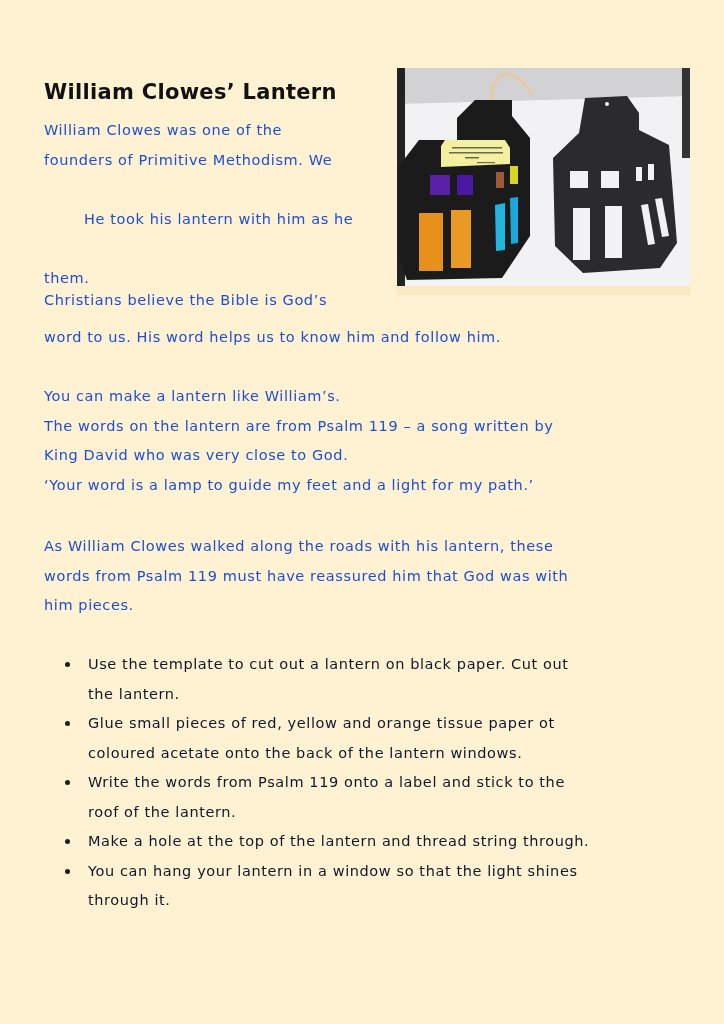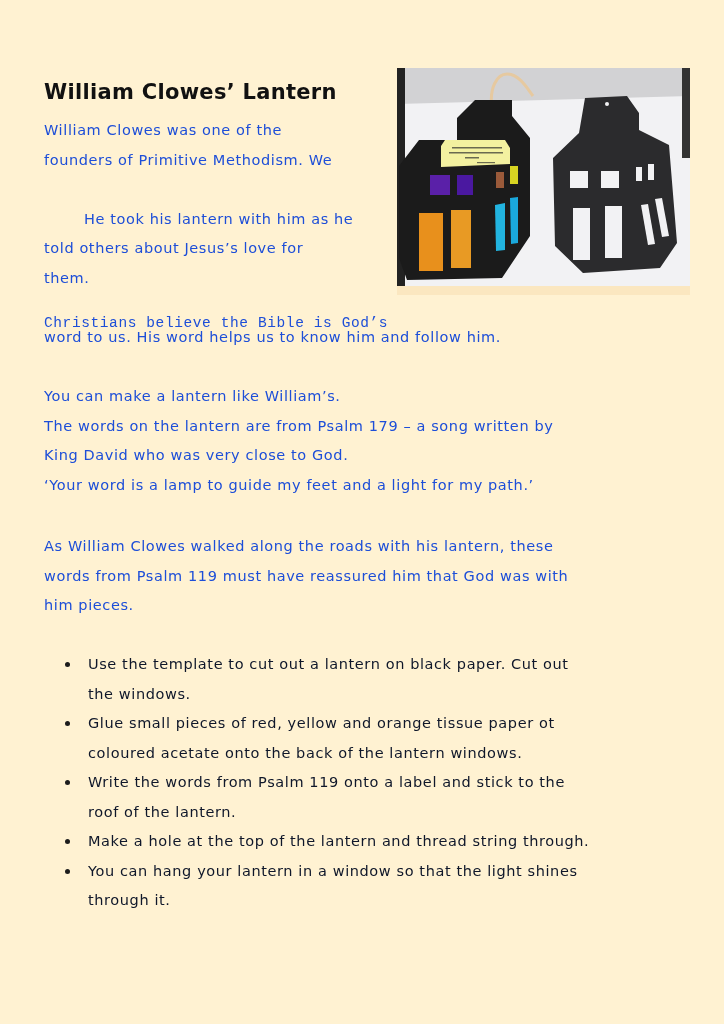--- a/index.html
+++ b/index.html
@@ -78,27 +78,26 @@
 </head>
 <body>
 
 <div class="page">
 
   <h1 class="title">William Clowes’ Lantern</h1>
 
   <div class="txt" style="top:116px;">William Clowes was one of the</div>
   <div class="txt" style="top:145.5px;">founders of Primitive Methodism. We</div>
   <div class="txt" style="top:204.5px;margin-left:40px;">He took his lantern with him as he</div>
-  <div class="txt" style="top:234px;">told others about Jesus’s love for</div>
   <div class="txt" style="top:263.5px;">them.</div>
-  <div class="txt" style="top:309px;font-family:Liberation Mono, monospace;">Christians believe the Bible is God’s</div>
+  <div class="txt" style="top:286px;">Christians believe the Bible is God’s</div>
   <div class="txt" style="top:322.5px;">word to us. His word helps us to know him and follow him.</div>
 
   <div class="txt" style="top:382px;">You can make a lantern like William’s.</div>
-  <div class="txt" style="top:411.5px;">The words on the lantern are from Psalm 179 – a song written by</div>
+  <div class="txt" style="top:411.5px;">The words on the lantern are from Psalm 119 – a song written by</div>
   <div class="txt" style="top:441px;">King David who was very close to God.</div>
   <div class="txt" style="top:470.5px;">‘Your word is a lamp to guide my feet and a light for my path.’</div>
 
   <div class="txt" style="top:532px;">As William Clowes walked along the roads with his lantern, these</div>
   <div class="txt" style="top:561.5px;text-align:center;">words from Psalm 119 must have reassured him that God was with</div>
   <div class="txt" style="top:591px;">him pieces.</div>
 
   <div class="photo">
     <svg width="293" height="227" viewBox="0 0 293 227" xmlns="http://www.w3.org/2000/svg">
 
@@ -139,21 +138,21 @@
       <rect x="208" y="138" width="17" height="52" fill="#f2f2f4"></rect>
       <polygon points="244,137 251,136 258,176 251,177" fill="#f2f2f4"></polygon>
       <polygon points="258,131 265,130 272,168 265,169" fill="#f2f2f4"></polygon>
     </svg>
   </div>
 
   <ul class="bullets">
     <li>
       <span class="dot"></span>
       <span class="line">Use the template to cut out a lantern on black paper. Cut out</span>
-      <span class="line">the windows.</span>
+      <span class="line">the lantern.</span>
     </li>
     <li>
       <span class="dot"></span>
       <span class="line">Glue small pieces of red, yellow and orange tissue paper ot</span>
       <span class="line">coloured acetate onto the back of the lantern windows.</span>
     </li>
     <li>
       <span class="dot"></span>
       <span class="line">Write the words from Psalm 119 onto a label and stick to the</span>
       <span class="line">roof of the lantern.</span>

